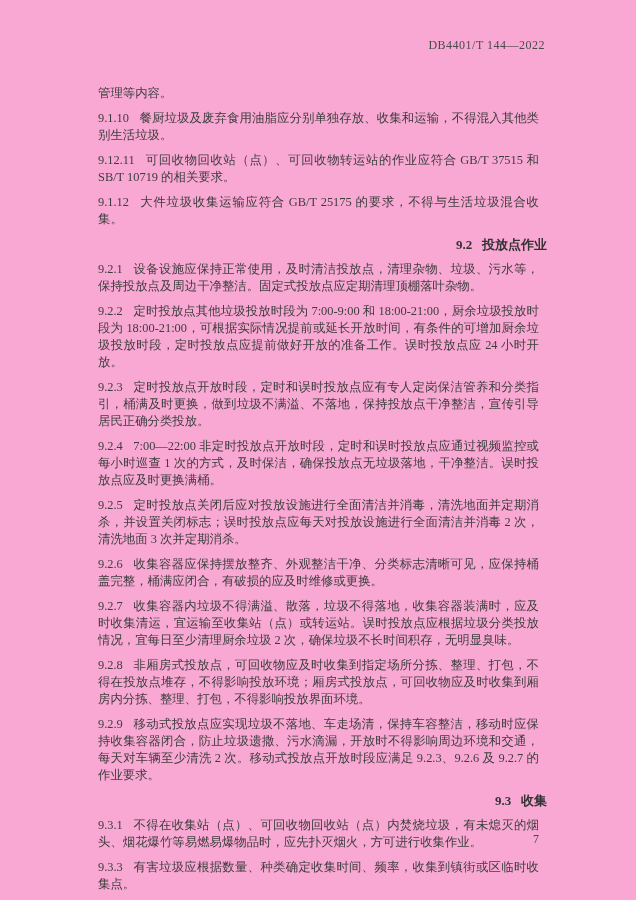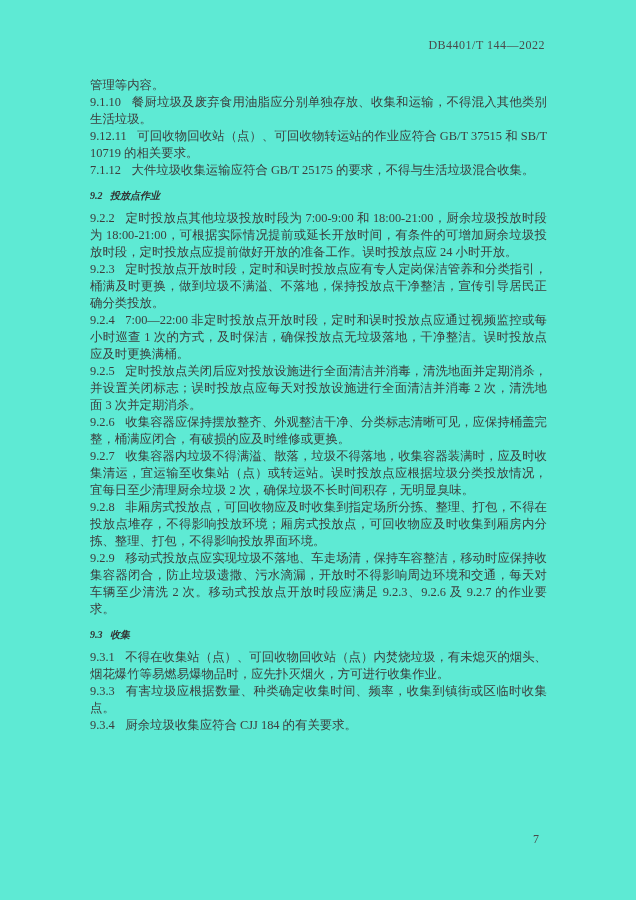--- a/index.html
+++ b/index.html
@@ -4,21 +4,21 @@
 <style>
   html, body {
     margin: 0;
     padding: 0;
     background: #ffffff;
   }
   .page {
     position: relative;
     width: 636px;
     height: 900px;
-    background: #5eead4;
+    background: #f9a8d4;
     font-family: "Liberation Serif", "DejaVu Serif", serif;
     color: #3d3d3d;
     overflow: hidden;
   }
   .running-head {
     position: absolute;
     top: 38px;
     right: 91px;
     font-size: 12px;
     letter-spacing: 0.5px;
@@ -28,29 +28,28 @@
   .body-block {
     position: absolute;
     left: 90px;
     top: 77px;
     width: 457px;
     font-size: 12.4px;
     line-height: 17px;
     text-align: justify;
   }
   .para {
-    margin: 0;
+    margin: 8px;
   }
   .heading {
     margin: 8px 0 6px 0;
-    font-size: 10px;
+    font-size: 13px;
     font-weight: bold;
     color: #333333;
-    text-align: left;
-    font-style: italic;
+    text-align: right;
   }
   .num {
     margin-right: 0.85em;
     white-space: nowrap;
   }
   .heading .num {
     margin-right: 0.75em;
   }
   .page-number {
     position: absolute;
@@ -68,24 +67,25 @@
   <div class="running-head">DB4401/T 144—2022</div>
 
   <div class="body-block">
 
     <p class="para"><span>管理等内容。</span></p>
 
     <p class="para"><span class="num">9.1.10</span><span>餐厨垃圾及废弃食用油脂应分别单独存放、收集和运输，不得混入其他类别生活垃圾。</span></p>
 
     <p class="para"><span class="num">9.12.11</span><span>可回收物回收站（点）、可回收物转运站的作业应符合 GB/T 37515 和 SB/T 10719 的相关要求。</span></p>
 
-    <p class="para"><span class="num">7.1.12</span><span>大件垃圾收集运输应符合 GB/T 25175 的要求，不得与生活垃圾混合收集。</span></p>
+    <p class="para"><span class="num">9.1.12</span><span>大件垃圾收集运输应符合 GB/T 25175 的要求，不得与生活垃圾混合收集。</span></p>
 
     <h2 class="heading"><span class="num">9.2</span><span>投放点作业</span></h2>
 
+    <p class="para"><span class="num">9.2.1</span><span>设备设施应保持正常使用，及时清洁投放点，清理杂物、垃圾、污水等，保持投放点及周边干净整洁。固定式投放点应定期清理顶棚落叶杂物。</span></p>
 
     <p class="para"><span class="num">9.2.2</span><span>定时投放点其他垃圾投放时段为 7:00-9:00 和 18:00-21:00，厨余垃圾投放时段为 18:00-21:00，可根据实际情况提前或延长开放时间，有条件的可增加厨余垃圾投放时段，定时投放点应提前做好开放的准备工作。误时投放点应 24 小时开放。</span></p>
 
     <p class="para"><span class="num">9.2.3</span><span>定时投放点开放时段，定时和误时投放点应有专人定岗保洁管养和分类指引，桶满及时更换，做到垃圾不满溢、不落地，保持投放点干净整洁，宣传引导居民正确分类投放。</span></p>
 
     <p class="para"><span class="num">9.2.4</span><span>7:00—22:00 非定时投放点开放时段，定时和误时投放点应通过视频监控或每小时巡查 1 次的方式，及时保洁，确保投放点无垃圾落地，干净整洁。误时投放点应及时更换满桶。</span></p>
 
     <p class="para"><span class="num">9.2.5</span><span>定时投放点关闭后应对投放设施进行全面清洁并消毒，清洗地面并定期消杀，并设置关闭标志；误时投放点应每天对投放设施进行全面清洁并消毒 2 次，清洗地面 3 次并定期消杀。</span></p>
 
     <p class="para"><span class="num">9.2.6</span><span>收集容器应保持摆放整齐、外观整洁干净、分类标志清晰可见，应保持桶盖完整，桶满应闭合，有破损的应及时维修或更换。</span></p>

